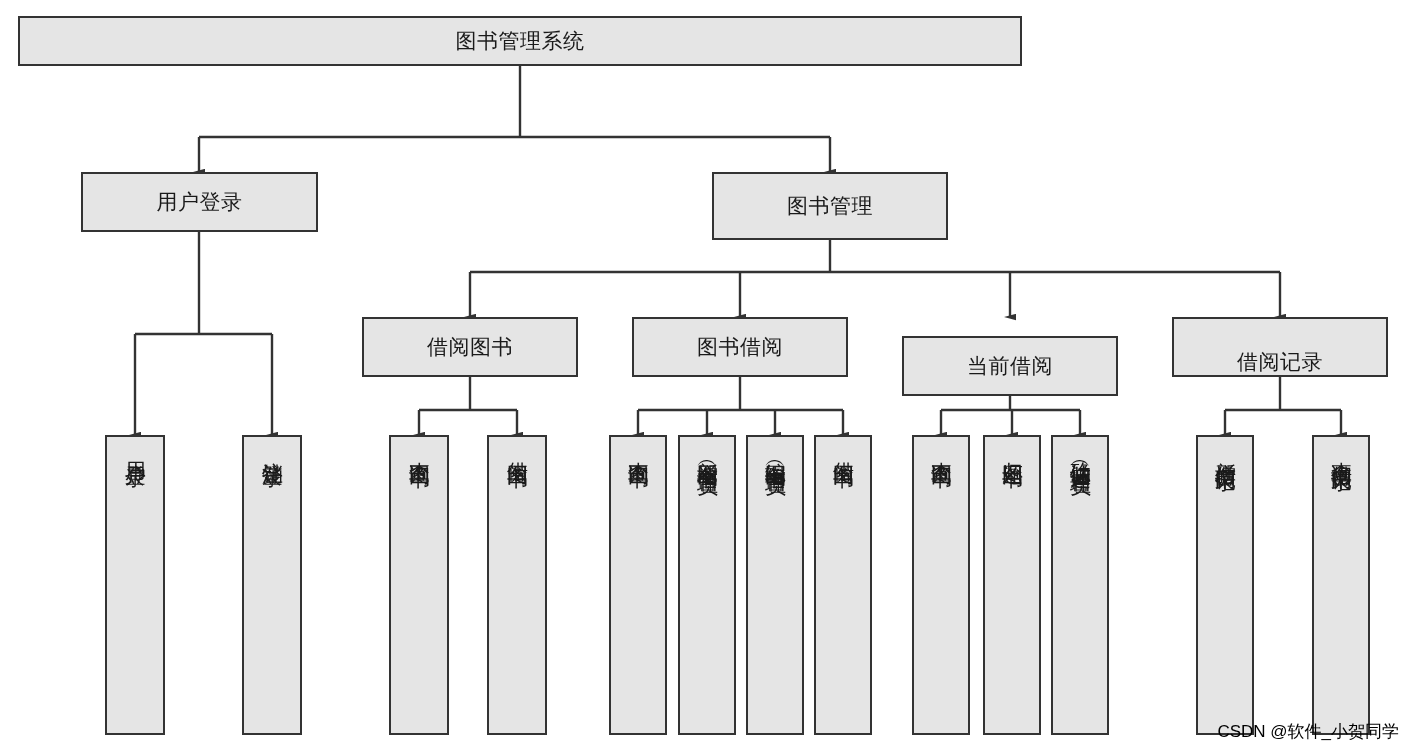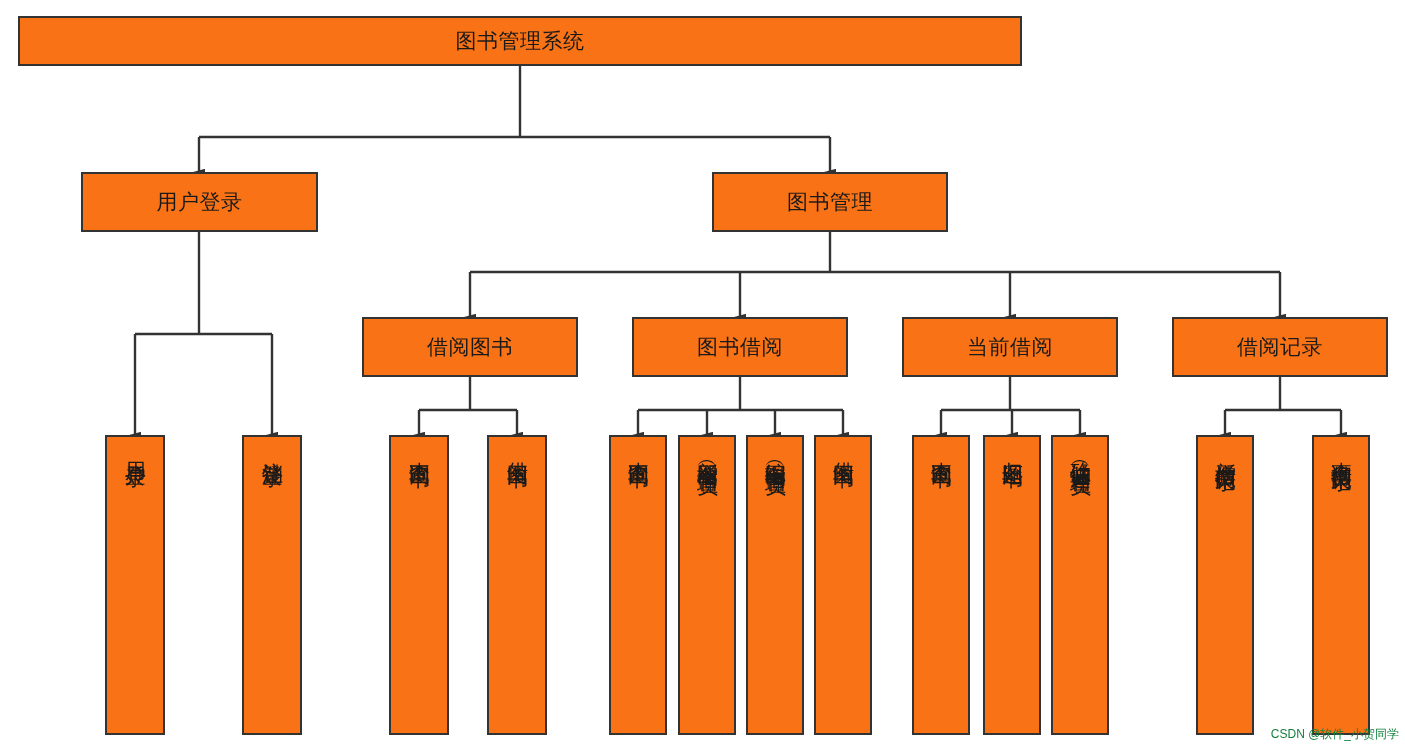--- a/index.html
+++ b/index.html
@@ -22,21 +22,21 @@
   svg.edges {
     position: absolute;
     left: 0;
     top: 0;
     width: 1405px;
     height: 747px;
   }
   .node {
     position: absolute;
     box-sizing: border-box;
-    background: #f97316;
+    background: #e5e5e5;
     border: 2px solid #333333;
     display: flex;
     align-items: center;
     justify-content: center;
     color: #1a1a1a;
   }
   .node-label {
     display: block;
     text-align: center;
     line-height: 1.18;
@@ -54,22 +54,22 @@
     writing-mode: vertical-rl;
     text-orientation: upright;
     font-size: 21px;
     letter-spacing: 2px;
     white-space: nowrap;
   }
   .watermark {
     position: absolute;
     right: 6px;
     bottom: 4px;
-    font-size: 12px;
-    color: #15803d;
+    font-size: 17px;
+    color: #000000;
     white-space: nowrap;
     pointer-events: none;
   }
 </style>
 </head>
 <body>
 
 <div id="diagram-root">
 
   <svg class="edges" viewBox="0 0 1405 747" xmlns="http://www.w3.org/2000/svg">
@@ -115,33 +115,33 @@
       </g>
   </svg>
 
   <div id="node-layer">
       <div class="node horiz" id="node-root" style="left: 18px; top: 16px; width: 1004px; height: 50px;">
         <span class="node-label">图书管理系统</span>
       </div>
       <div class="node horiz" id="node-user-login" style="left: 81px; top: 172px; width: 237px; height: 60px;">
         <span class="node-label">用户登录</span>
       </div>
-      <div class="node horiz" id="node-book-manage" style="left: 712px; top: 172px; width: 236px; height: 60px;">
+      <div class="node horiz" id="node-book-manage" style="left: 712px; top: 172px; width: 236px; height: 68px;">
         <span class="node-label">图书管理</span>
       </div>
       <div class="node horiz" id="node-new-book-rec" style="left: 362px; top: 317px; width: 216px; height: 60px;">
         <span class="node-label">借阅图书</span>
       </div>
       <div class="node horiz" id="node-book-borrow" style="left: 632px; top: 317px; width: 216px; height: 60px; font-family: Liberation Serif, serif;">
         <span class="node-label">图书借阅</span>
       </div>
-      <div class="node horiz" id="node-current-borrow" style="left: 902px; top: 317px; width: 216px; height: 60px;">
+      <div class="node horiz" id="node-current-borrow" style="left: 902px; top: 336px; width: 216px; height: 60px;">
         <span class="node-label">当前借阅</span>
       </div>
-      <div class="node horiz" id="node-borrow-record" style="left: 1172px; top: 317px; width: 216px; height: 60px;">
+      <div class="node horiz" id="node-borrow-record" style="left: 1172px; top: 317px; width: 216px; height: 60px; align-items: flex-end;">
         <span class="node-label">借阅记录</span>
       </div>
       <div class="node vert" id="node-leaf-user-login" style="left: 105px; top: 435px; width: 60px; height: 300px;">
         <span class="node-label">用户登录</span>
       </div>
       <div class="node vert" id="node-leaf-logout-login" style="left: 242px; top: 435px; width: 60px; height: 300px;">
         <span class="node-label">注销登录</span>
       </div>
       <div class="node vert" id="node-leaf-query-book-1" style="left: 389px; top: 435px; width: 60px; height: 300px;">
         <span class="node-label">查询图书</span>

